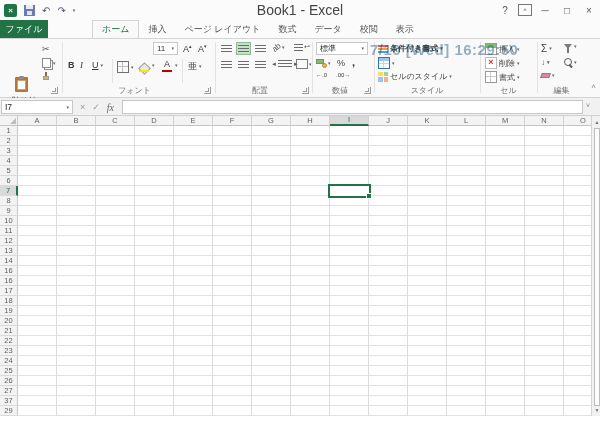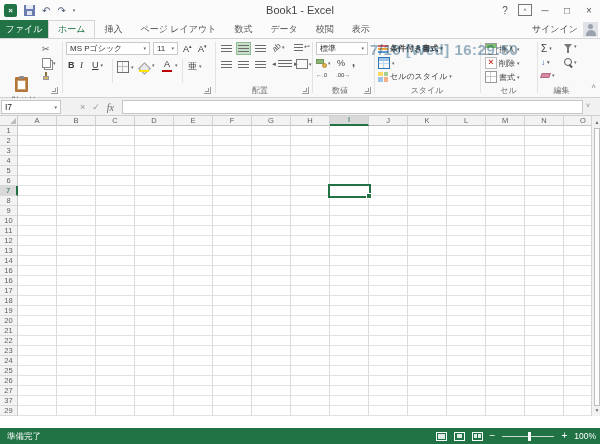--- a/index.html
+++ b/index.html
@@ -12,21 +12,21 @@
 
   
   #titlebar{left:0;top:0;width:600px;height:20px;background:#fbfbfb;}
   .qat{left:4px;top:3px;height:14px;display:flex;align-items:center;gap:7px;}
   .xlicon{width:13px;height:13px;background:#217346;color:#fff;font-size:9px;font-weight:bold;border-radius:2px;}
   .saveicon{width:11px;height:11px;background:#6a7bb0;position:relative;}
   .saveicon:before{content:"";position:absolute;left:2px;top:0;width:7px;height:4px;background:#e8ecf5;}
   .saveicon:after{content:"";position:absolute;left:3px;bottom:1px;width:5px;height:4px;background:#dfe4f0;}
   .qbtn{font-size:10px;color:#4f5b77;}
   .qdd{font-size:5px;color:#666;}
-  .wtitle{left:0;top:0;width:100%;height:20px;text-align:center;font-size:11px;line-height:20px;color:#444;}
+  .wtitle{left:0;top:0;width:100%;height:20px;text-align:center;font-size:14px;line-height:20px;color:#444;}
   .winbtns{right:2px;top:0;height:20px;display:flex;align-items:center;gap:4px;}
   .wbtn{width:18px;height:16px;font-size:10px;color:#555;}
   .ribopt{width:12px;height:10px;border:1px solid #777;font-size:6px;color:#555;}
 
   
   #tabrow{left:0;top:20px;width:600px;height:18px;background:#fbfbfb;display:flex;align-items:stretch;}
   .filetab{width:48px;background:#217346;color:#fff;font-size:9px;}
   .rtab{padding:0 9px;font-size:9px;color:#555;display:flex;align-items:center;}
   .rtab.active{background:#f9f9f9;border:1px solid #d4d4d4;border-bottom:none;color:#217346;}
   .signin{margin-left:auto;display:flex;align-items:center;gap:5px;padding-right:2px;font-size:9px;color:#444;}
@@ -86,21 +86,21 @@
     background:linear-gradient(transparent 4px,#c9c9c9 4px 5px,transparent 5px),
                linear-gradient(90deg,transparent 4px,#c9c9c9 4px 5px,transparent 5px),#fff;}
   .funnel{width:0;height:0;border-left:4px solid transparent;border-right:4px solid transparent;border-top:5px solid #7a7a7a;position:relative;}
   .funnel:after{content:"";position:absolute;left:-1px;top:-1px;width:2px;height:5px;background:#7a7a7a;}
   .mag{width:6px;height:6px;border:1.5px solid #5a5a5a;border-radius:50%;position:relative;}
   .mag:after{content:"";position:absolute;left:5px;top:5px;width:4px;height:1.5px;background:#5a5a5a;transform:rotate(45deg);transform-origin:0 0;}
   .eraser{width:9px;height:5px;background:#d98aa3;transform:skewX(-20deg);border:1px solid #b06a84;box-sizing:border-box;}
 
   
   #fbar{left:0;top:98px;width:600px;height:18px;background:#f1f1f1;border-bottom:1px solid #cfcfcf;}
-  .namebox{left:1px;top:2px;width:60px;height:14px;background:#fff;border:1px solid #c6c6c6;font-size:8.5px;color:#222;display:flex;align-items:center;padding:0 3px;justify-content:space-between;}
+  .namebox{left:1px;top:2px;width:72px;height:14px;background:#fff;border:1px solid #c6c6c6;font-size:8.5px;color:#222;display:flex;align-items:center;padding:0 3px;justify-content:space-between;}
   .fbtns{left:80px;top:2px;height:14px;display:flex;align-items:center;gap:7px;}
   .fbx{font-size:9px;color:#9a9a9a;}
   .fxlbl{font-family:"Liberation Serif",serif;font-style:italic;font-size:10px;color:#6a6a6a;}
   .finput{left:122px;top:2px;width:461px;height:14px;background:#fff;border:1px solid #c6c6c6;}
   .fexp{left:586px;top:4px;font-size:7px;color:#8a8a8a;}
 
   
   #sheet{left:0;top:116px;width:591px;height:300px;background:#fff;}
   .corner{left:0;top:0;width:18px;height:10px;background:#f3f3f3;border-right:1px solid #c9c9c9;border-bottom:1px solid #c4c4c4;}
   .corner i{position:absolute;right:1px;bottom:1px;width:0;height:0;border-left:6px solid transparent;border-bottom:6px solid #bdbdbd;}
@@ -166,33 +166,29 @@
       <div class="wbtn ctr">?</div>
       <div class="ribopt ctr">˄</div>
       <div class="wbtn ctr">─</div>
       <div class="wbtn ctr">□</div>
       <div class="wbtn ctr">×</div>
     </div>
   </div>
 
   <div class="abs" id="tabrow">
     <div class="filetab ctr">ファイル</div>
-    <div id="tabsmount" style="display:flex;align-items:stretch;">
+    <div id="tabsmount" style="display:flex;align-items:stretch;margin-left:44px;">
         <div class="rtab active">ホーム</div>
         <div class="rtab">挿入</div>
         <div class="rtab">ページ レイアウト</div>
         <div class="rtab">数式</div>
         <div class="rtab">データ</div>
         <div class="rtab">校閲</div>
         <div class="rtab">表示</div>
       </div>
-    <div class="signin">
-      <span>サインイン</span>
-      <span class="avatar"></span>
-    </div>
   </div>
 
   <div class="abs" id="ribbon">
     <div class="abs wm">7/10 [Wed] 16:29:50</div>
 
     <div class="abs" style="left:0;top:0;width:62px;height:58px;">
       <div class="abs" style="left:6px;top:3px;width:30px;height:42px;text-align:right;margin-top:35px;">
         <div class="clipicon" style="margin:0 auto;"></div>
         <div style="font-size:8px;margin-top:3px;color:#3f3f3f;">貼り付け</div>
         <div class="dd">▾</div>
@@ -201,24 +197,20 @@
       <div class="abs fx-c" style="left:42px;top:19px;gap:2px;">
         <span class="cpyicon"></span>
           <span class="dd">▾</span>
       </div>
       <div class="abs fpicon" style="left:42px;top:33px;"></div>
       <div class="abs launcher" style="right:4px;bottom:3px;"></div>
     </div>
     <div class="abs gsep" style="left:62px;"></div>
 
     <div class="abs" style="left:62px;top:0;width:153px;height:58px;">
-      <div class="abs combo" style="left:4px;top:3px;width:84px;height:13px;">
-        <span>MS Pゴシック</span>
-          <span class="dd">▾</span>
-      </div>
       <div class="abs combo" style="left:91px;top:3px;width:25px;height:13px;">
         <span>11</span>
           <span class="dd">▾</span>
       </div>
       <div class="abs fbtn" style="left:121px;top:4px;">A<sup style="font-size:5px;">▴</sup></div>
       <div class="abs fbtn" style="left:136px;top:4px;">A<sup style="font-size:5px;">▾</sup></div>
 
       <div class="abs fbtn" style="left:6px;top:21px;font-weight:bold;">B</div>
       <div class="abs fbtn" style="left:18px;top:21px;font-style:italic;font-family:'Liberation Serif',serif;">I</div>
       <div class="abs fbtn fx-c" style="left:30px;top:21px;gap:2px;">
@@ -242,20 +234,21 @@
           <span>A</span>
           <span class="cbar" style="background:#c00000;"></span>
         </span>
           <span class="dd">▾</span>
       </div>
       <div class="abs gsep" style="left:120px;top:20px;bottom:14px;"></div>
       <div class="abs fx-c" style="left:126px;top:21px;gap:2px;font-size:9px;color:#3a3a3a;">
         <span>亜</span>
           <span class="dd">▾</span>
       </div>
+      <div class="abs glabel" style="left:0;width:145px;">フォント</div>
       <div class="abs launcher" style="right:4px;bottom:3px;"></div>
     </div>
     <div class="abs gsep" style="left:215px;"></div>
 
     <div class="abs" style="left:215px;top:0;width:97px;height:58px;">
       <div class="abs albtn ctr" style="left:4px;top:3px;">
           <span class="lns"></span>
         </div>
       <div class="abs albtn hl ctr" style="left:21px;top:3px;">
           <span class="lns"></span>
@@ -462,28 +455,14 @@
     </div>
   </div>
 
   <div class="abs" id="vscroll">
     <div class="abs varr ctr" style="top:1px;">▲</div>
     <div class="abs vthumb"></div>
     <div class="abs varr ctr" style="bottom:1px;">▼</div>
   </div>
 
 
-  <div class="abs" id="statusbar">
-    <div class="abs stext">準備完了</div>
-    <div class="abs sright">
-      <span class="viewic v1"></span>
-      <span class="viewic v2"></span>
-      <span class="viewic v3"></span>
-      <span class="sminus">−</span>
-      <span class="zoomtrack">
-          <span class="zoomthumb"></span>
-        </span>
-      <span class="sminus">+</span>
-      <span class="szoom">100%</span>
-    </div>
-  </div>
 
 </div>
 
 </body></html>

